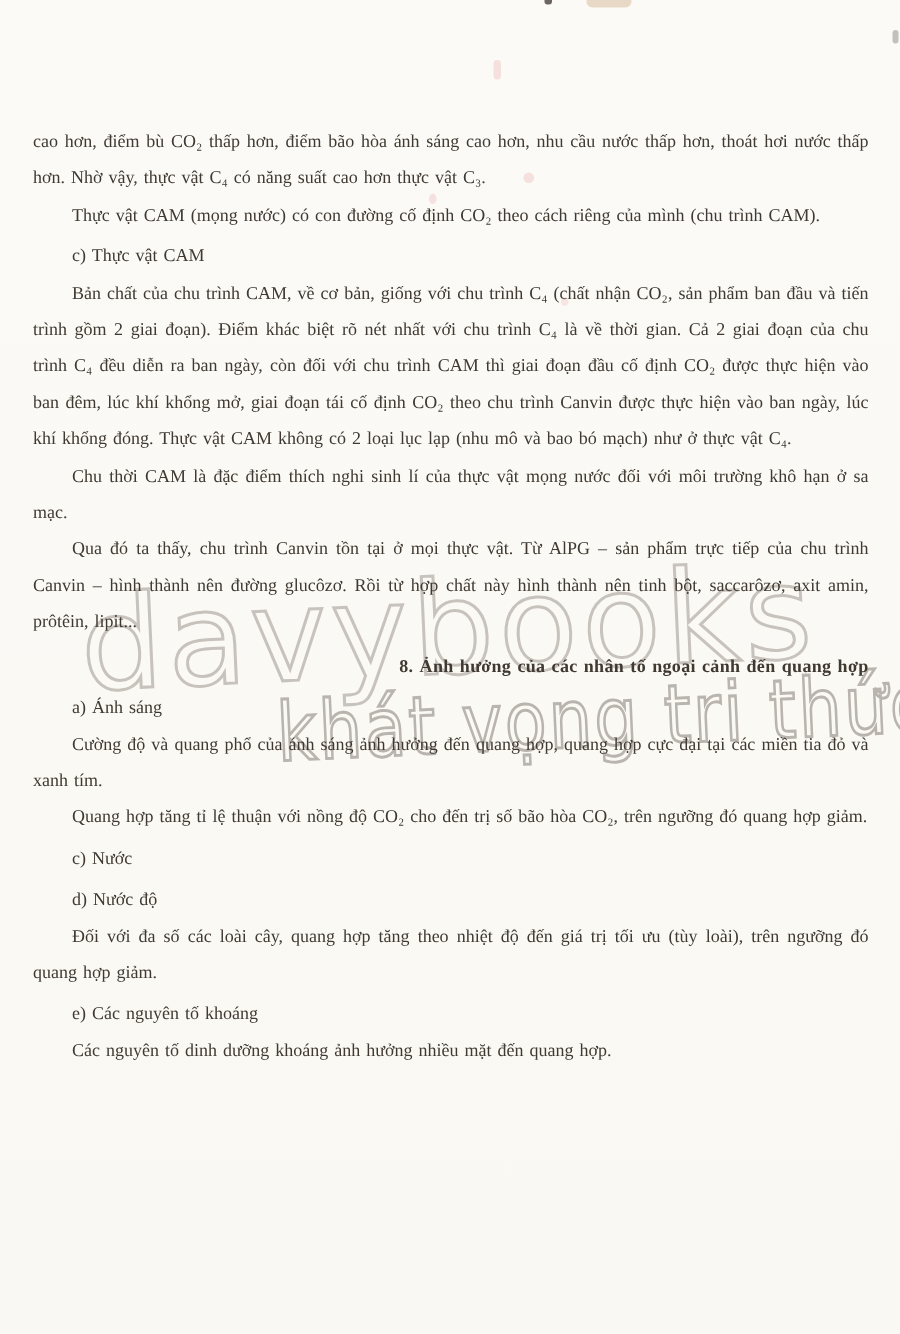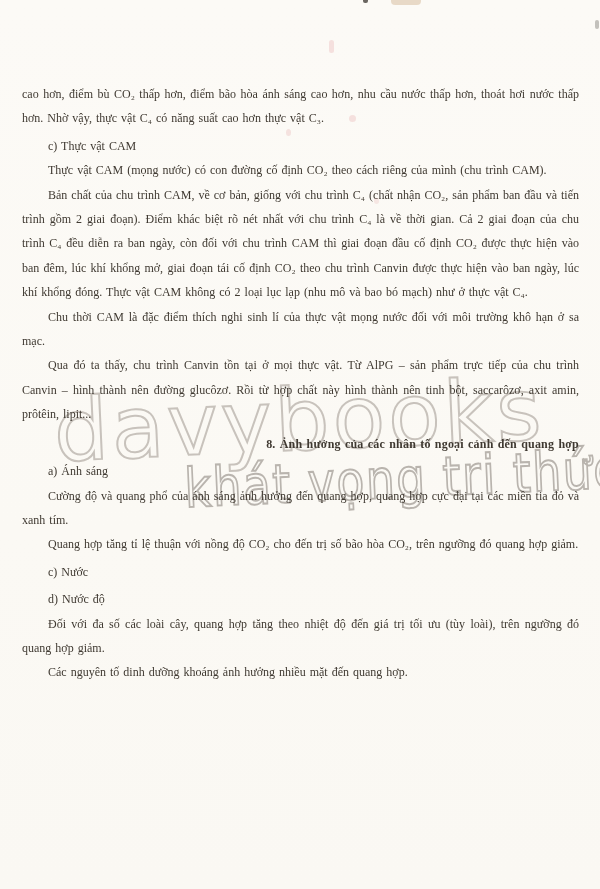--- a/index.html
+++ b/index.html
@@ -99,32 +99,33 @@
 
 <div class="page">
 
   <div class="watermark">
     <span class="wm-line1">davybooks</span>
     <span class="wm-line2">khát vọng tri thức</span>
   </div>
 
   <article class="doc" id="doc">
       <p class="block style-body-noindent">cao hơn, điểm bù CO₂ thấp hơn, điểm bão hòa ánh sáng cao hơn, nhu cầu nước thấp hơn, thoát hơi nước thấp hơn. Nhờ vậy, thực vật C₄ có năng suất cao hơn thực vật C₃.</p>
+      <p class="block style-body">Thực vật CAM (mọng nước) có con đường cố định CO₂ theo cách riêng của mình (chu trình CAM).</p>
       <p class="block style-subheading">c) Thực vật CAM</p>
-      <p class="block style-body">Thực vật CAM (mọng nước) có con đường cố định CO₂ theo cách riêng của mình (chu trình CAM).</p>
       <p class="block style-body">Bản chất của chu trình CAM, về cơ bản, giống với chu trình C₄ (chất nhận CO₂, sản phẩm ban đầu và tiến trình gồm 2 giai đoạn). Điểm khác biệt rõ nét nhất với chu trình C₄ là về thời gian. Cả 2 giai đoạn của chu trình C₄ đều diễn ra ban ngày, còn đối với chu trình CAM thì giai đoạn đầu cố định CO₂ được thực hiện vào ban đêm, lúc khí khổng mở, giai đoạn tái cố định CO₂ theo chu trình Canvin được thực hiện vào ban ngày, lúc khí khổng đóng. Thực vật CAM không có 2 loại lục lạp (nhu mô và bao bó mạch) như ở thực vật C₄.</p>
       <p class="block style-body">Chu thời CAM là đặc điểm thích nghi sinh lí của thực vật mọng nước đối với môi trường khô hạn ở sa mạc.</p>
       <p class="block style-body">Qua đó ta thấy, chu trình Canvin tồn tại ở mọi thực vật. Từ AlPG – sản phẩm trực tiếp của chu trình Canvin – hình thành nên đường glucôzơ. Rồi từ hợp chất này hình thành nên tinh bột, saccarôzơ, axit amin, prôtêin, lipit...</p>
       <p class="block style-section-heading">8. Ảnh hưởng của các nhân tố ngoại cảnh đến quang hợp</p>
       <p class="block style-subheading">a) Ánh sáng</p>
       <p class="block style-body">Cường độ và quang phổ của ánh sáng ảnh hưởng đến quang hợp, quang hợp cực đại tại các miền tia đỏ và xanh tím.</p>
       <p class="block style-body">Quang hợp tăng tỉ lệ thuận với nồng độ CO₂ cho đến trị số bão hòa CO₂, trên ngưỡng đó quang hợp giảm.</p>
       <p class="block style-subheading">c) Nước</p>
       <p class="block style-subheading">d) Nước độ</p>
       <p class="block style-body">Đối với đa số các loài cây, quang hợp tăng theo nhiệt độ đến giá trị tối ưu (tùy loài), trên ngưỡng đó quang hợp giảm.</p>
+      <p class="block style-subheading">e) Các nguyên tố khoáng</p>
       <p class="block style-body">Các nguyên tố dinh dưỡng khoáng ảnh hưởng nhiều mặt đến quang hợp.</p>
     </article>
 
   <div class="artifact a-topdot"></div>
   <div class="artifact a-topsmudge"></div>
   <div class="artifact a-pink1"></div>
   <div class="artifact a-pink2"></div>
   <div class="artifact a-pink3"></div>
   <div class="artifact a-pinkmid"></div>
   <div class="artifact a-edgetick"></div>

